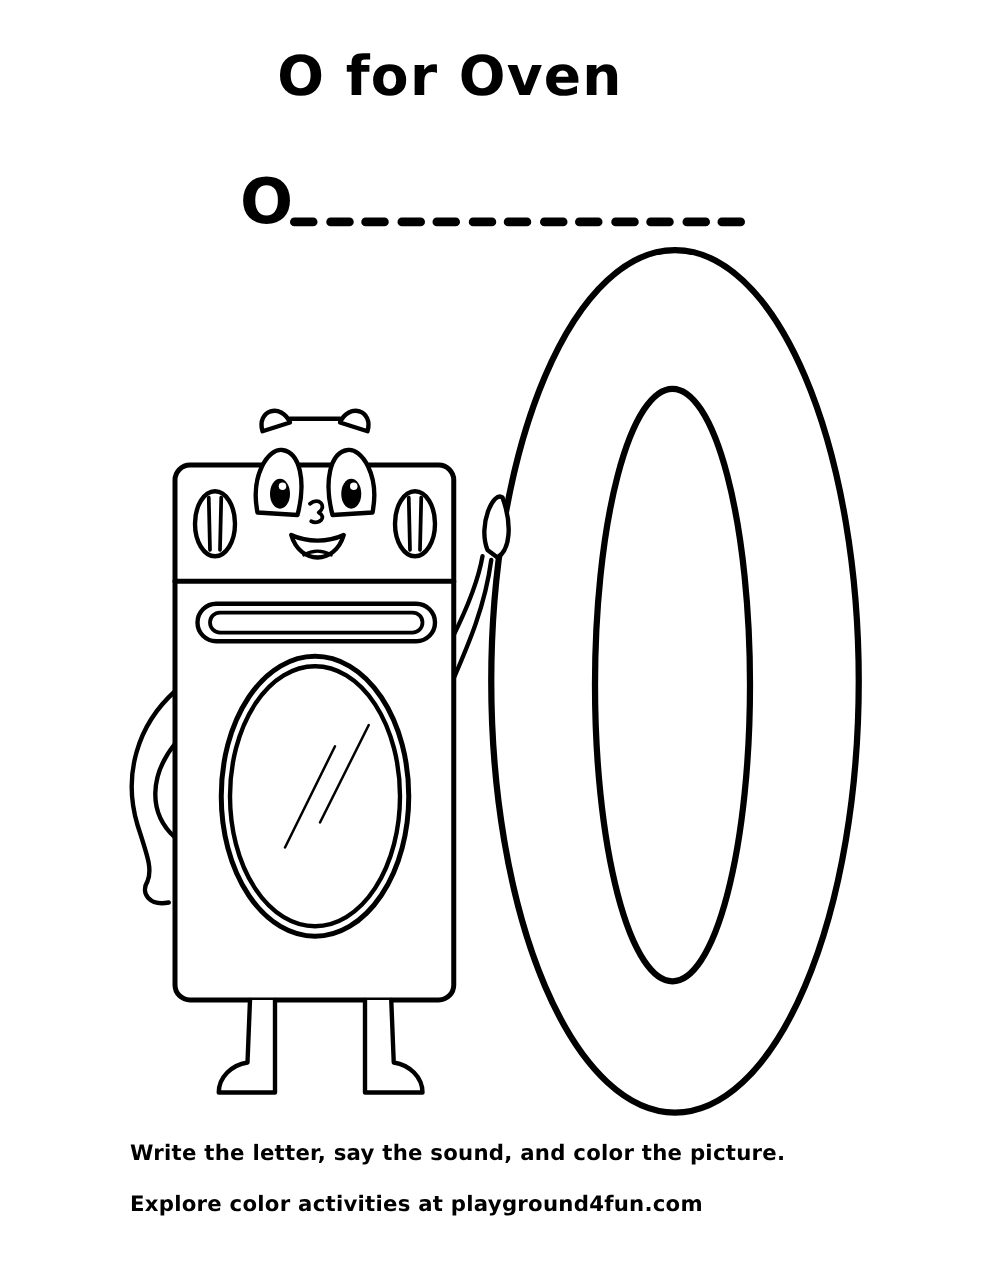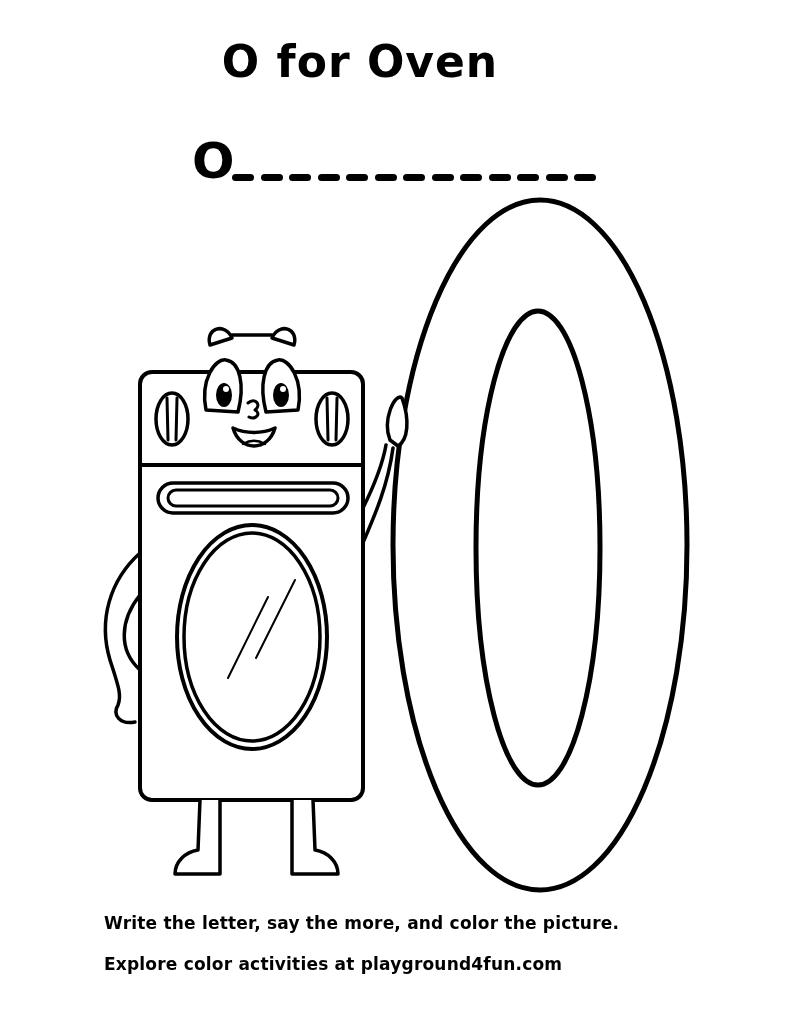--- a/index.html
+++ b/index.html
@@ -89,14 +89,14 @@
 
       <path d="M233 428 C240 452 268 452 275 428 C262 434 246 434 233 428 Z" stroke-width="3.5" fill="#fff"></path>
       <path d="M243 444 C250 440 258 440 265 444" stroke-width="2.5"></path>
 
       <path d="M200 800 L198 850 C185 852 175 862 175 874 L220 874 L220 800" stroke-width="3.5" fill="#fff"></path>
       <path d="M292 800 L292 874 L338 874 C338 862 328 852 315 850 L313 800" stroke-width="3.5" fill="#fff"></path>
     </g>
   </g>
 </svg>
 
-<div class="instr i1">Write the letter, say the more, and color the picture.</div>
+<div class="instr i1">Write the letter, say the sound, and color the picture.</div>
 <div class="instr i2">Explore color activities at playground4fun.com</div>
 
 </body></html>

